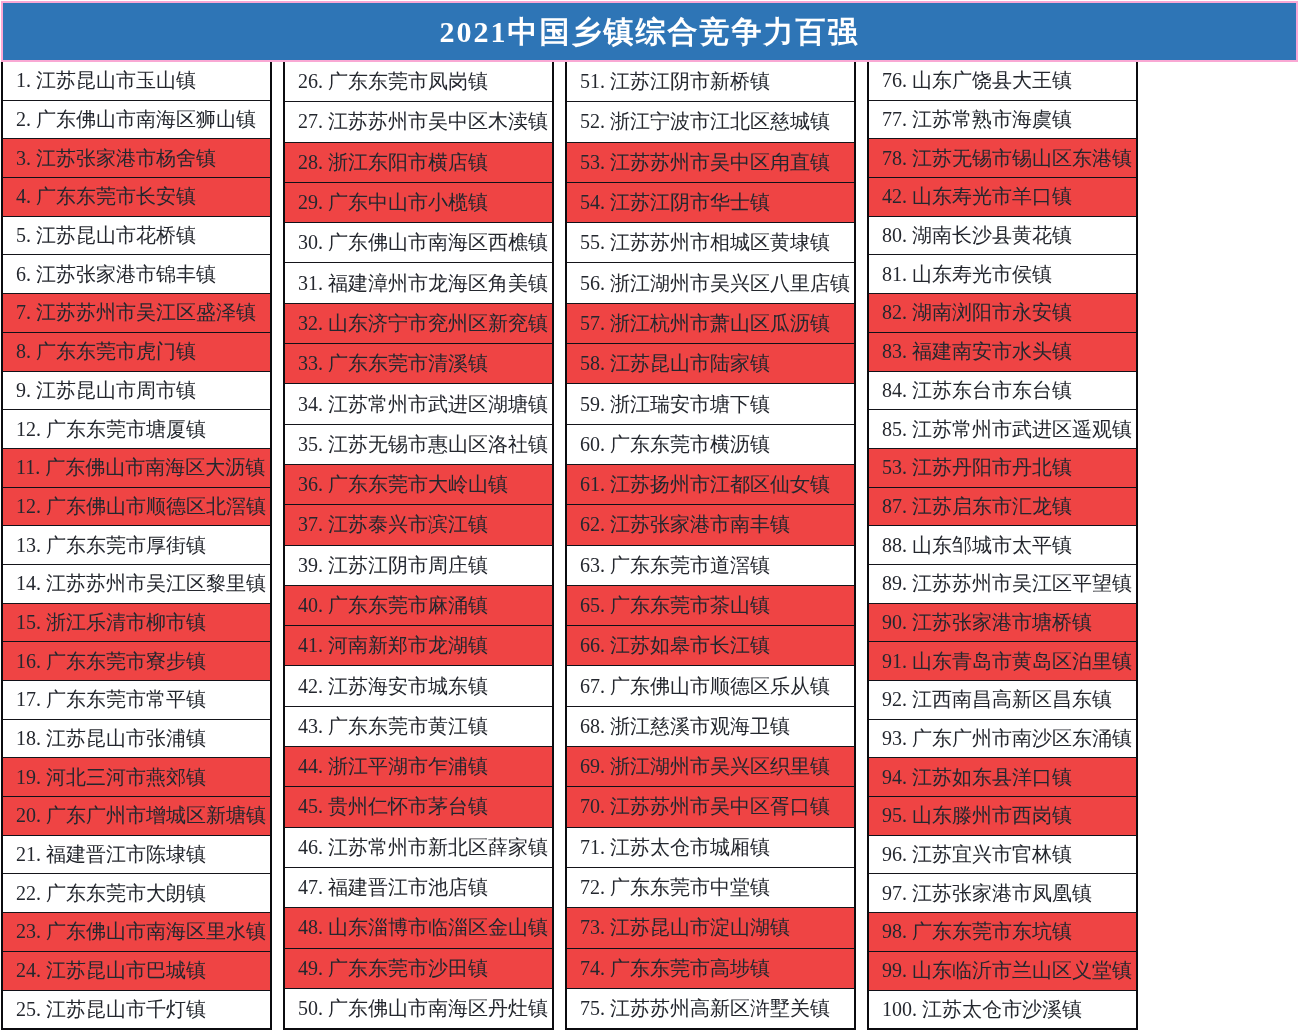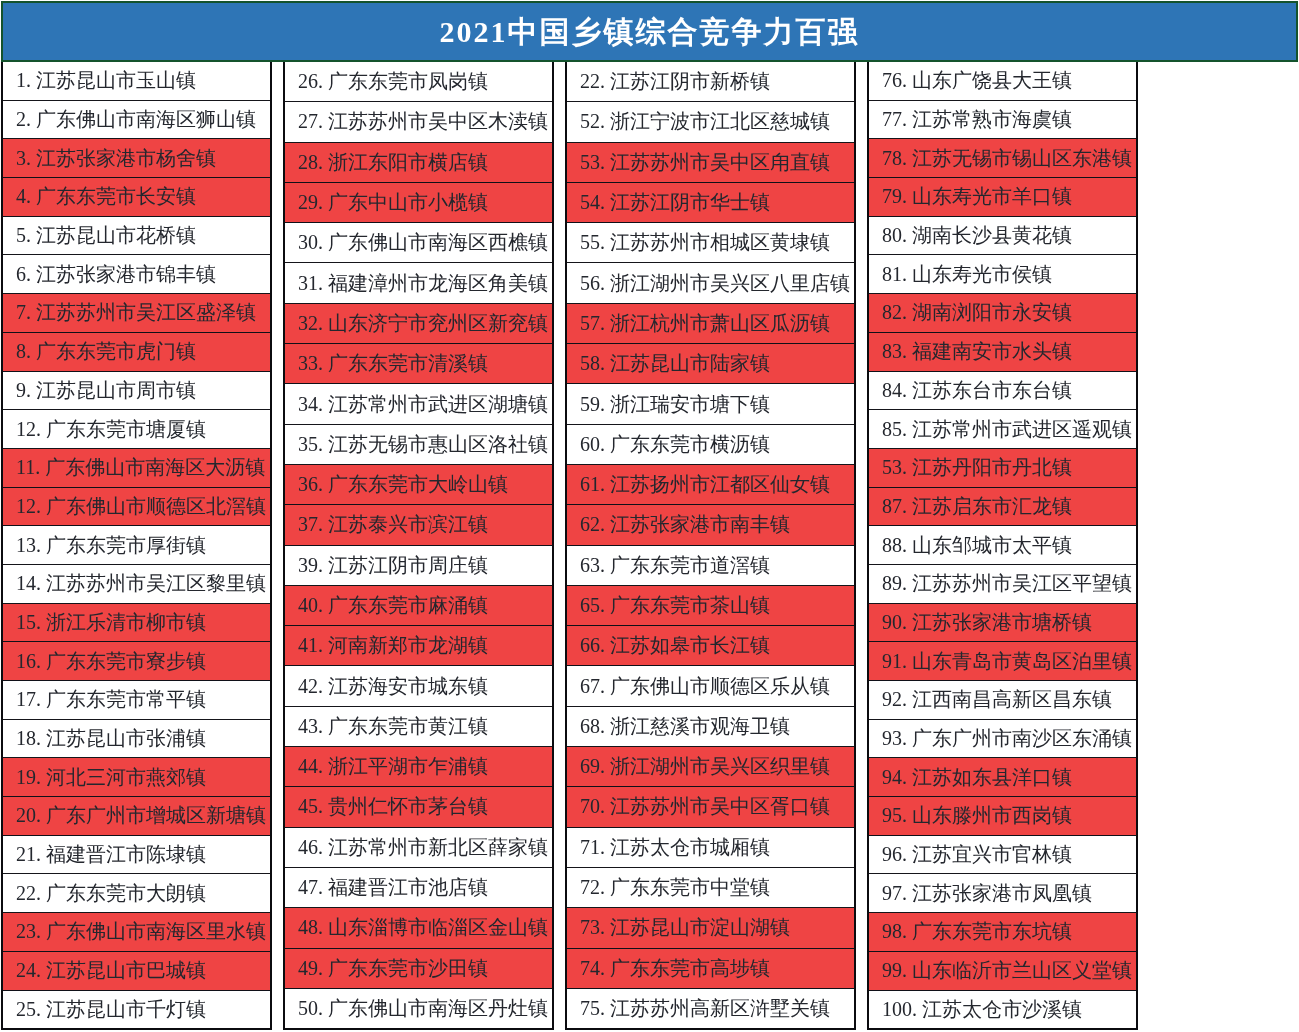--- a/index.html
+++ b/index.html
@@ -7,21 +7,21 @@
     width:1299px; height:1032px;
     font-family:"Liberation Serif","DejaVu Serif",serif;
     position:relative; overflow:hidden;
   }
   .page { position:absolute; inset:0; background:#ffffff; }
 
   .header {
     position:absolute; left:1px; top:1px; width:1297px; height:61px;
     box-sizing:border-box;
     background:#2E75B6;
-    border:2px solid #14532d;
+    border:2px solid #f9a8d4;
     display:flex; align-items:center; justify-content:center;
   }
   .header h1 {
     margin:0; color:#ffffff;
     font-size:30px; font-weight:bold; letter-spacing:2px;
     line-height:1;
   }
 
   .columns {
     position:absolute; left:1px; top:62px; width:1122px; height:968px;
@@ -104,21 +104,21 @@
         <div class="row">43. 广东东莞市黄江镇</div>
         <div class="row hl">44. 浙江平湖市乍浦镇</div>
         <div class="row hl">45. 贵州仁怀市茅台镇</div>
         <div class="row">46. 江苏常州市新北区薛家镇</div>
         <div class="row">47. 福建晋江市池店镇</div>
         <div class="row hl">48. 山东淄博市临淄区金山镇</div>
         <div class="row hl">49. 广东东莞市沙田镇</div>
         <div class="row">50. 广东佛山市南海区丹灶镇</div>
       </div>
       <div class="column">
-        <div class="row">22. 江苏江阴市新桥镇</div>
+        <div class="row">51. 江苏江阴市新桥镇</div>
         <div class="row">52. 浙江宁波市江北区慈城镇</div>
         <div class="row hl">53. 江苏苏州市吴中区甪直镇</div>
         <div class="row hl">54. 江苏江阴市华士镇</div>
         <div class="row">55. 江苏苏州市相城区黄埭镇</div>
         <div class="row">56. 浙江湖州市吴兴区八里店镇</div>
         <div class="row hl">57. 浙江杭州市萧山区瓜沥镇</div>
         <div class="row hl">58. 江苏昆山市陆家镇</div>
         <div class="row">59. 浙江瑞安市塘下镇</div>
         <div class="row">60. 广东东莞市横沥镇</div>
         <div class="row hl">61. 江苏扬州市江都区仙女镇</div>
@@ -133,21 +133,21 @@
         <div class="row">71. 江苏太仓市城厢镇</div>
         <div class="row">72. 广东东莞市中堂镇</div>
         <div class="row hl">73. 江苏昆山市淀山湖镇</div>
         <div class="row hl">74. 广东东莞市高埗镇</div>
         <div class="row">75. 江苏苏州高新区浒墅关镇</div>
       </div>
       <div class="column">
         <div class="row">76. 山东广饶县大王镇</div>
         <div class="row">77. 江苏常熟市海虞镇</div>
         <div class="row hl">78. 江苏无锡市锡山区东港镇</div>
-        <div class="row hl">79. 山东寿光市羊口镇</div>
+        <div class="row hl">42. 山东寿光市羊口镇</div>
         <div class="row">80. 湖南长沙县黄花镇</div>
         <div class="row">81. 山东寿光市侯镇</div>
         <div class="row hl">82. 湖南浏阳市永安镇</div>
         <div class="row hl">83. 福建南安市水头镇</div>
         <div class="row">84. 江苏东台市东台镇</div>
         <div class="row">85. 江苏常州市武进区遥观镇</div>
         <div class="row hl">53. 江苏丹阳市丹北镇</div>
         <div class="row hl">87. 江苏启东市汇龙镇</div>
         <div class="row">88. 山东邹城市太平镇</div>
         <div class="row">89. 江苏苏州市吴江区平望镇</div>

